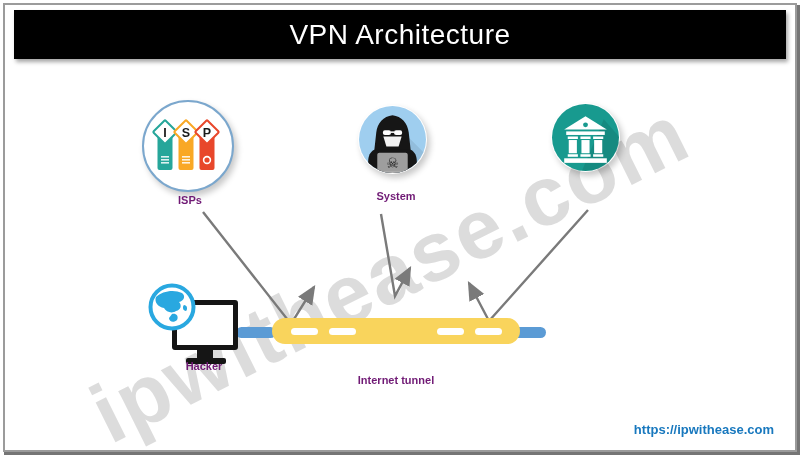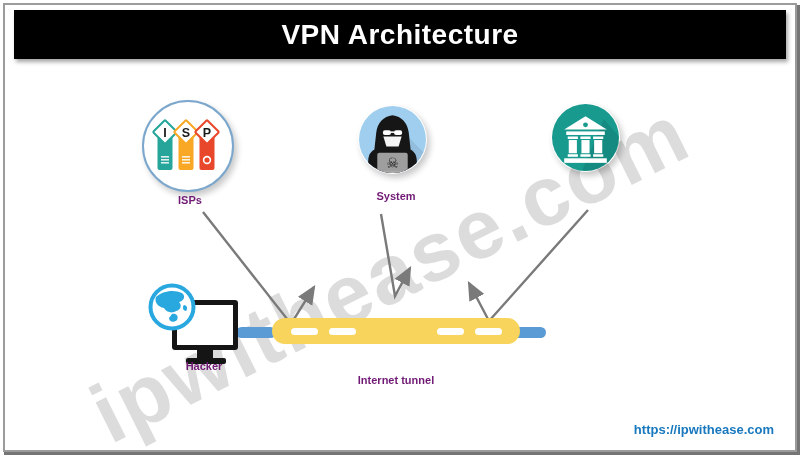--- a/index.html
+++ b/index.html
@@ -3,21 +3,21 @@
 <meta charset="utf-8">
 <style>
   html,body{margin:0;padding:0;background:#fff;}
   .canvas{position:relative;width:800px;height:455px;background:#ffffff;overflow:hidden;
           font-family:"Liberation Sans",sans-serif;}
   .frame-border{position:absolute;inset:3px;border:2px solid #9b9b9b;
                 box-shadow:3px 4px 0 2px #757575;pointer-events:none;z-index:6;}
   .titlebar{position:absolute;left:14px;right:14px;top:10px;height:49px;background:#000;
             display:flex;align-items:center;justify-content:center;z-index:5;
             box-shadow:2px 3px 4px rgba(0,0,0,.35);}
-  .titlebar span{color:#fff;font-size:28px;font-weight:bold;letter-spacing:.5px;}
+  .titlebar span{color:#fff;font-size:28px;font-weight:normal;letter-spacing:.5px;}
   .watermark{position:absolute;left:-10px;top:226px;width:800px;height:95px;line-height:95px;
              font-size:84px;font-weight:bold;letter-spacing:2px;text-align:center;
              color:rgba(140,140,140,.30);transform:rotate(-26.5deg);white-space:nowrap;
              z-index:1;pointer-events:none;}
   .node-label{position:absolute;font-weight:bold;font-size:11px;color:#701a75;
               text-align:center;z-index:3;}
   .circle-icon{position:absolute;border-radius:50%;z-index:3;}
   .isp-circle{left:142px;top:100px;width:88px;height:88px;background:#fff;
               border:2px solid #7ba7cd;box-shadow:3px 4px 6px rgba(0,0,0,.22);}
   .hacker-circle{left:358px;top:105px;width:69px;height:69px;box-shadow:3px 4px 6px rgba(0,0,0,.22);}

